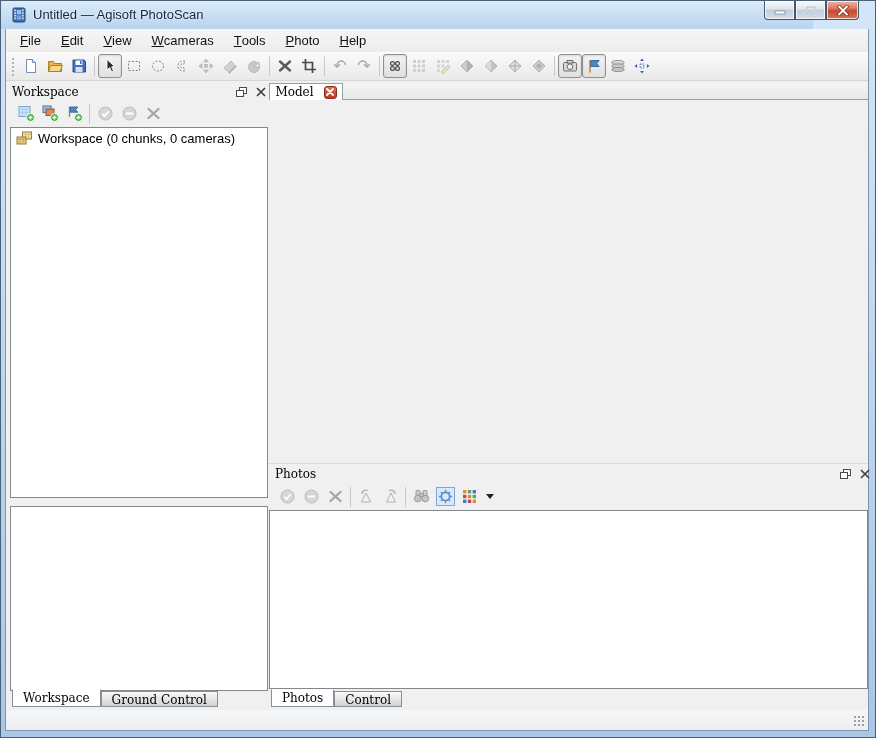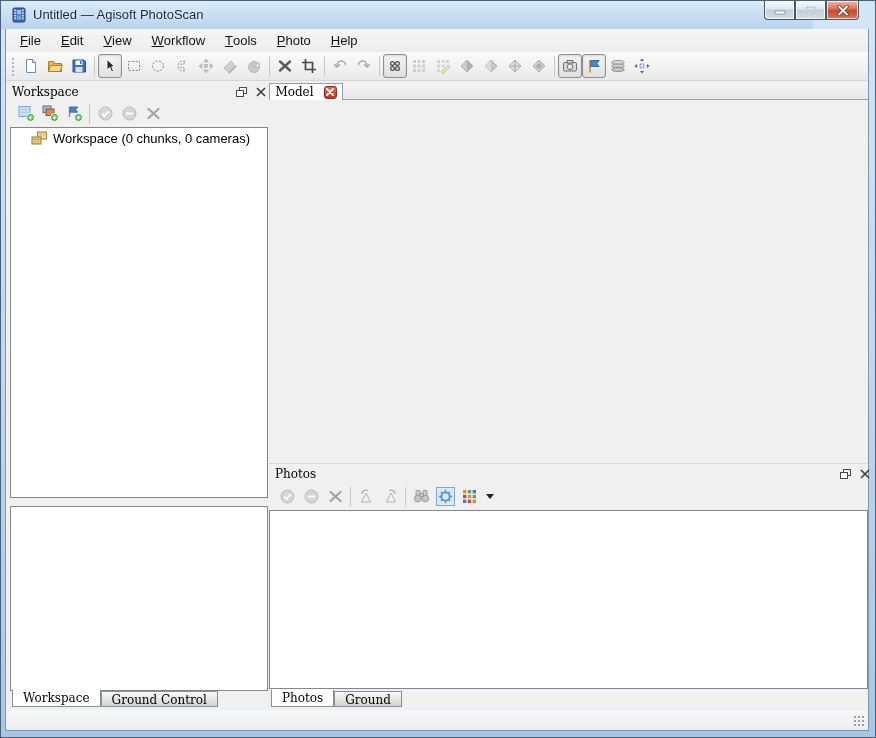--- a/index.html
+++ b/index.html
@@ -45,21 +45,21 @@
   .panel-title { font-family:"DejaVu Serif", serif; font-size:12px; color:#000; }
   .dock-head { position:absolute; display:flex; align-items:center; }
   .dock-btns { position:absolute; display:flex; gap:6px; }
   .dock-btn { width:14px; height:14px; display:flex; align-items:center; justify-content:center; }
   .ws-panel-head { left:6px; top:54px; width:252px; height:17px; }
   .ws-btns { left:228px; top:56px; }
   .ws-toolbar { position:absolute; left:4px; top:71px; width:256px; height:27px;
     display:flex; align-items:center; padding-left:4px; }
   .ws-tree { position:absolute; left:4px; top:98px; width:258px; height:371px;
     background:#fff; border:1px solid #828790; }
-  .tree-row { display:flex; align-items:center; gap:5px; padding:3px 2px 0 5px;justify-content:center; }
+  .tree-row { display:flex; align-items:center; gap:5px; padding:3px 2px 0 5px; }
   .tree-label { font-size:13px; color:#000; }
   .lower-left { position:absolute; left:4px; top:477px; width:258px; height:185px;
     background:#fff; border:1px solid #828790; }
   
   .tabrow { position:absolute; top:661px; height:19px; display:flex; align-items:flex-start; }
   .tabrow.left { left:6px; } .tabrow.right { left:265px; }
   .btab { font-family:"DejaVu Serif", serif; font-size:12px; padding:1px 10px 2px;
     border:1px solid #8a8f96; background:linear-gradient(#fafafa,#d2d2d2);
     height:16px; margin-top:1px; color:#000; }
   .btab.active { background:#fff; height:18px; margin-top:0; border-top-color:#fff;
@@ -155,21 +155,21 @@
       <div class="menu-item">
           <span class="accel">E</span>
           <span>dit</span>
         </div>
       <div class="menu-item">
           <span class="accel">V</span>
           <span>iew</span>
         </div>
       <div class="menu-item">
           <span class="accel">W</span>
-          <span>orkflow</span>
+          <span>cameras</span>
         </div>
       <div class="menu-item">
           <span class="accel">T</span>
           <span>ools</span>
         </div>
       <div class="menu-item">
           <span class="accel">P</span>
           <span>hoto</span>
         </div>
       <div class="menu-item">
@@ -521,20 +521,20 @@
             </g>
           </svg>
       </div>
       <div class="tbtn" style="width:14px">
         <div class="caret"></div>
       </div>
     </div>
     <div class="ph-content"></div>
     <div class="tabrow right">
       <div class="btab active">Photos</div>
-      <div class="btab">Ground</div>
+      <div class="btab">Control</div>
     </div>
 
     <div class="statusbar">
       <div class="size-grip"></div>
     </div>
   </div>
 </div>
 
 </body></html>

